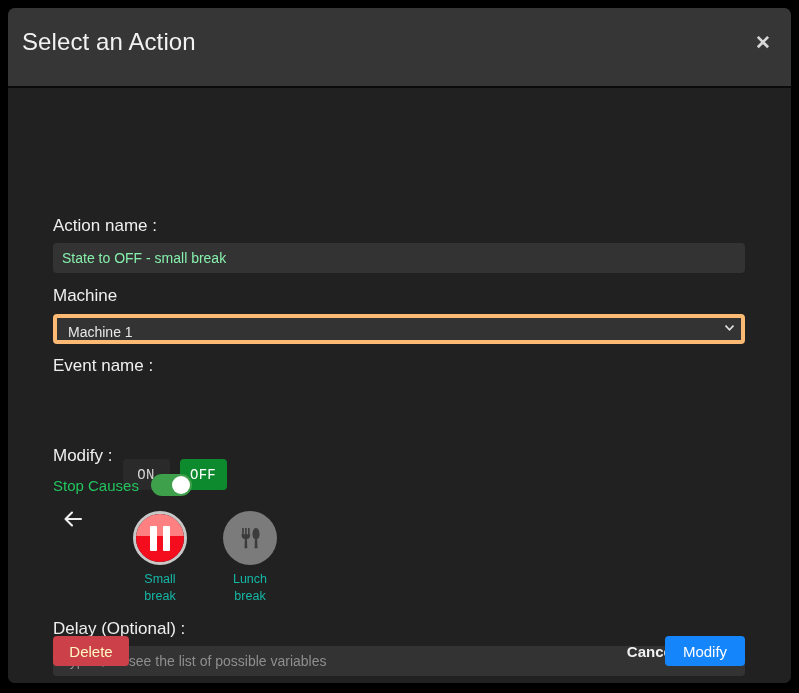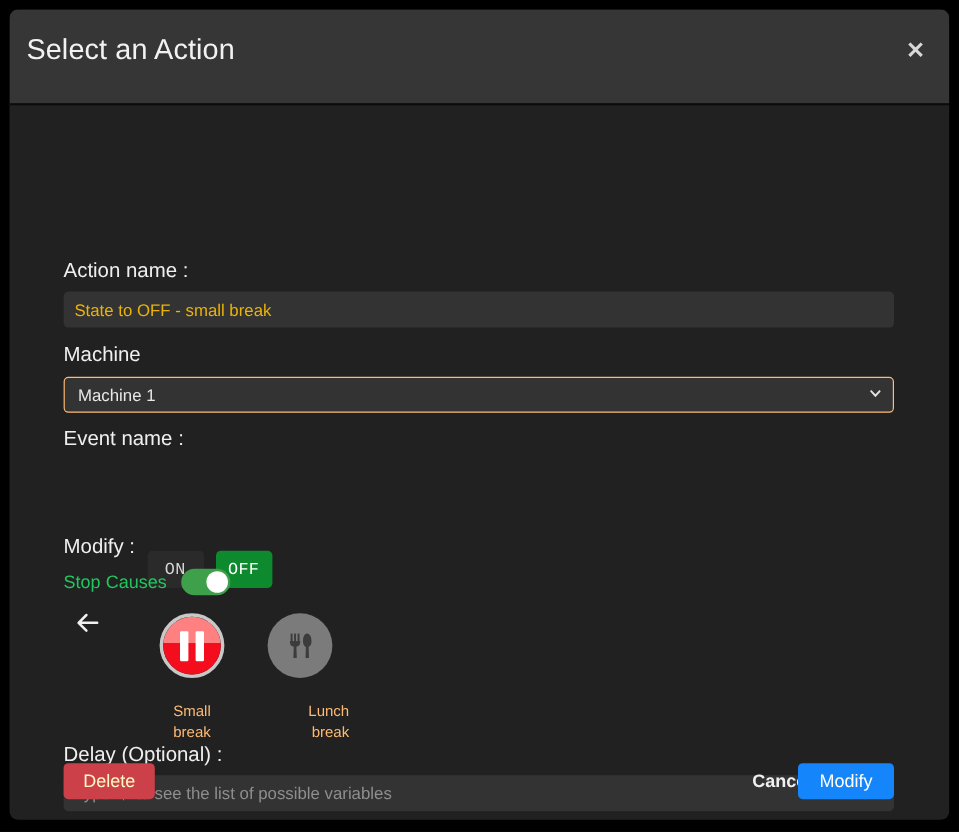--- a/index.html
+++ b/index.html
@@ -75,41 +75,41 @@
   }
 
   .text-input {
     position: absolute;
     left: 45px;
     width: 692px;
     height: 30px;
     background: #333333;
     border: none;
     border-radius: 4px;
-    color: #eab308;
+    color: #86efac;
     font-size: 14px;
     padding: 0 9px;
     box-sizing: border-box;
     font-family: "Liberation Sans", sans-serif;
     outline: none;
   }
   .text-input::placeholder { color: #8e8e8e; }
 
   .select-wrap {
     position: absolute;
     left: 45px;
     top: 226px;
     width: 692px;
     height: 30px;
   }
   .select-box {
     width: 100%;
     height: 100%;
     background: #333333;
-    border: 1px solid #fdba74;
+    border: 4px solid #fdba74;
     border-radius: 4px;
     color: #e8e8e8;
     font-size: 14px;
     padding: 0 28px 0 11px;
     box-sizing: border-box;
     font-family: "Liberation Sans", sans-serif;
     -webkit-appearance: none;
     appearance: none;
     outline: none;
     line-height: 28px;
@@ -200,21 +200,21 @@
   }
   .arrow-left svg { display: block; }
 
   .cause {
     position: absolute;
     width: 82px;
     text-align: center;
     cursor: pointer;
   }
   .cause-1 { left: 66px; top: 13px; }
-  .cause-2 { left: 156px; top: 13px; text-align: right; }
+  .cause-2 { left: 156px; top: 13px; }
 
   .cause-circle {
     width: 54px;
     height: 54px;
     border-radius: 50%;
     margin: 0 auto;
     position: relative;
     box-sizing: border-box;
   }
   .cause-circle.selected {
@@ -241,23 +241,23 @@
   .pause-icon span {
     display: block;
     width: 7px;
     height: 25px;
     background: #ffffff;
     border-radius: 1px;
   }
   .cutlery-icon svg { display: block; }
 
   .cause-label {
-    margin-top: 20px;
+    margin-top: 6px;
     font-size: 12.5px;
-    color: #fdba74;
+    color: #14b8a6;
     line-height: 17px;
   }
 
   
   .footer {
     position: absolute;
     left: 0;
     right: 0;
     top: 538px;
     height: 55px;

